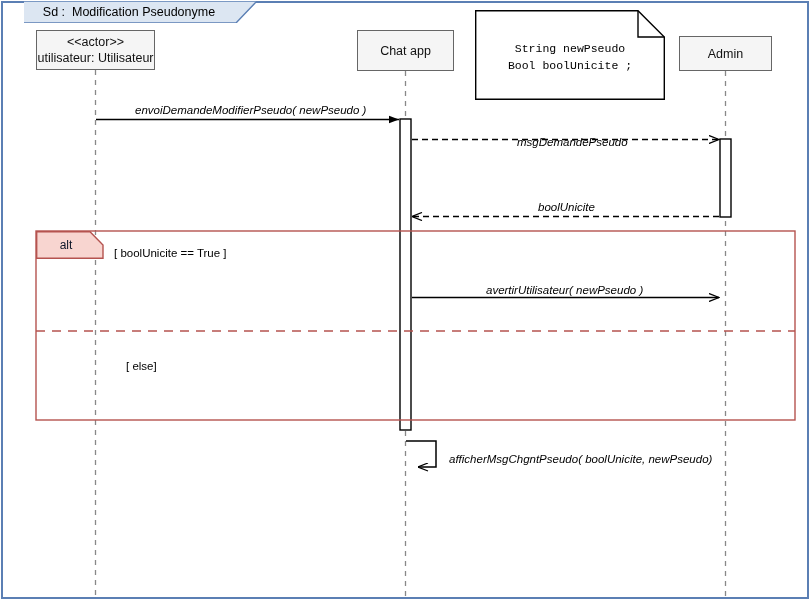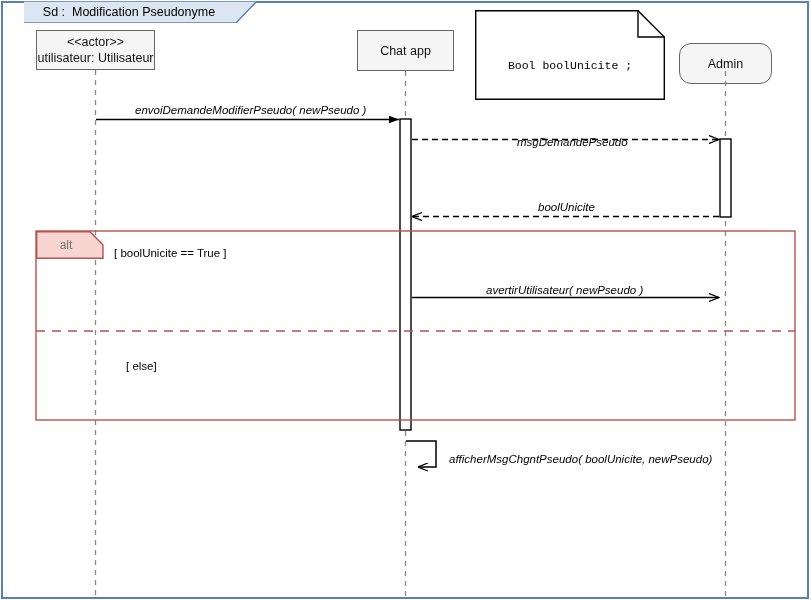--- a/index.html
+++ b/index.html
@@ -57,21 +57,21 @@
     flex-direction: column;
     align-items: center;
     justify-content: center;
     font-size: 12.5px;
     color: #111111;
     line-height: 16px;
     white-space: pre;
   }
   #lifeline-head-actor { left: 36px;  top: 30px; width: 119px; height: 40px; }
   #lifeline-head-chatapp { left: 357px; top: 30px; width: 97px; height: 41px; }
-  #lifeline-head-admin { left: 679px; top: 43px; width: 93px; height: 41px; border-radius: 12px; }
+  #lifeline-head-admin { left: 679px; top: 36px; width: 93px; height: 35px; }
 
   
   .note {
     position: absolute;
     left: 475px;
     top: 10px;
     width: 190px;
     height: 89px;
   }
   .note svg { position: absolute; left: 0; top: 0; }
@@ -107,21 +107,21 @@
   
   .alt-tab-label {
     position: absolute;
     left: 36px;
     top: 231px;
     width: 60px;
     height: 28px;
     line-height: 28px;
     text-align: center;
     font-size: 12px;
-    color: #737373;
+    color: #0f172a;
   }
   .guard-label {
     position: absolute;
     font-size: 11.5px;
     color: #000000;
     white-space: pre;
   }
 </style>
 </head>
 <body>
@@ -150,20 +150,21 @@
 
   <div class="lifeline-box" id="lifeline-head-admin">
     <span>Admin</span>
   </div>
 
   <div class="note">
     <svg width="192" height="91" viewBox="0 0 192 91">
       <polygon points="0.7,0.7 163,0.7 189.3,27 189.3,89.3 0.7,89.3" fill="#ffffff" stroke="#000000" stroke-width="1.4"></polygon>
       <polyline points="163,0.7 163,27 189.3,27" fill="none" stroke="#000000" stroke-width="1.4"></polyline>
     </svg>
+    <div class="note-text">String newPseudo</div>
     <div class="note-text" style="top:47px;">Bool boolUnicite ;</div>
   </div>
 
   <svg id="vector-layer">
     <defs>
       <marker id="arrow-filled" markerWidth="11" markerHeight="9" refX="10.5" refY="4.5" orient="auto" markerUnits="userSpaceOnUse">
         <path d="M0,0.6 L10.5,4.5 L0,8.4 z" fill="#000000"></path>
       </marker>
       <marker id="arrow-open-right" markerWidth="11" markerHeight="9" refX="10.5" refY="4.5" orient="auto" markerUnits="userSpaceOnUse">
         <path d="M0.5,0.5 L10.5,4.5 L0.5,8.5" fill="none" stroke="#000000" stroke-width="1.3"></path>

